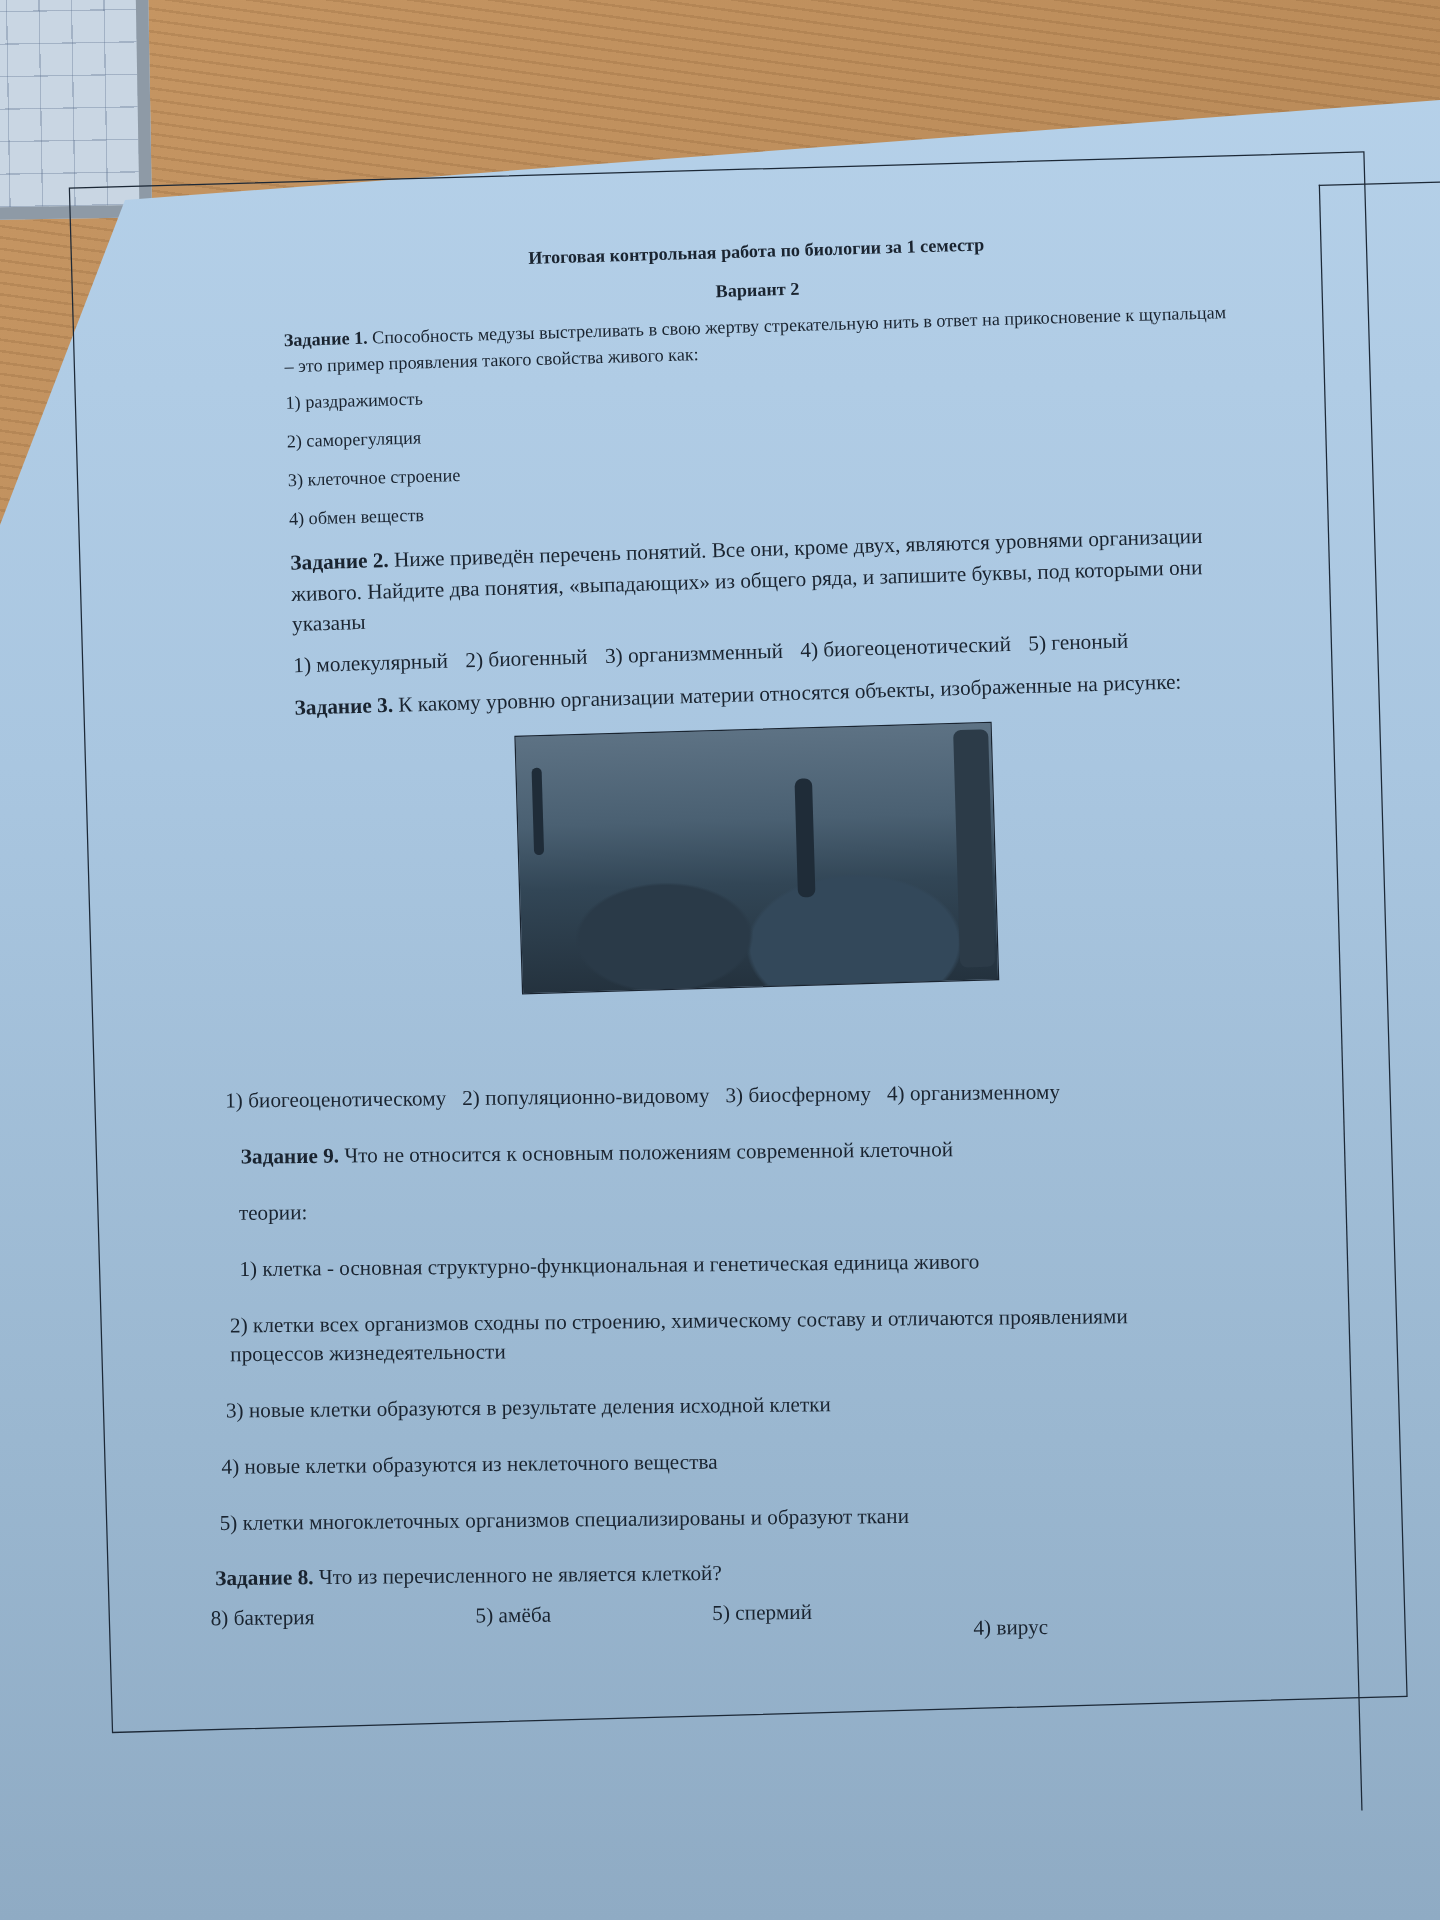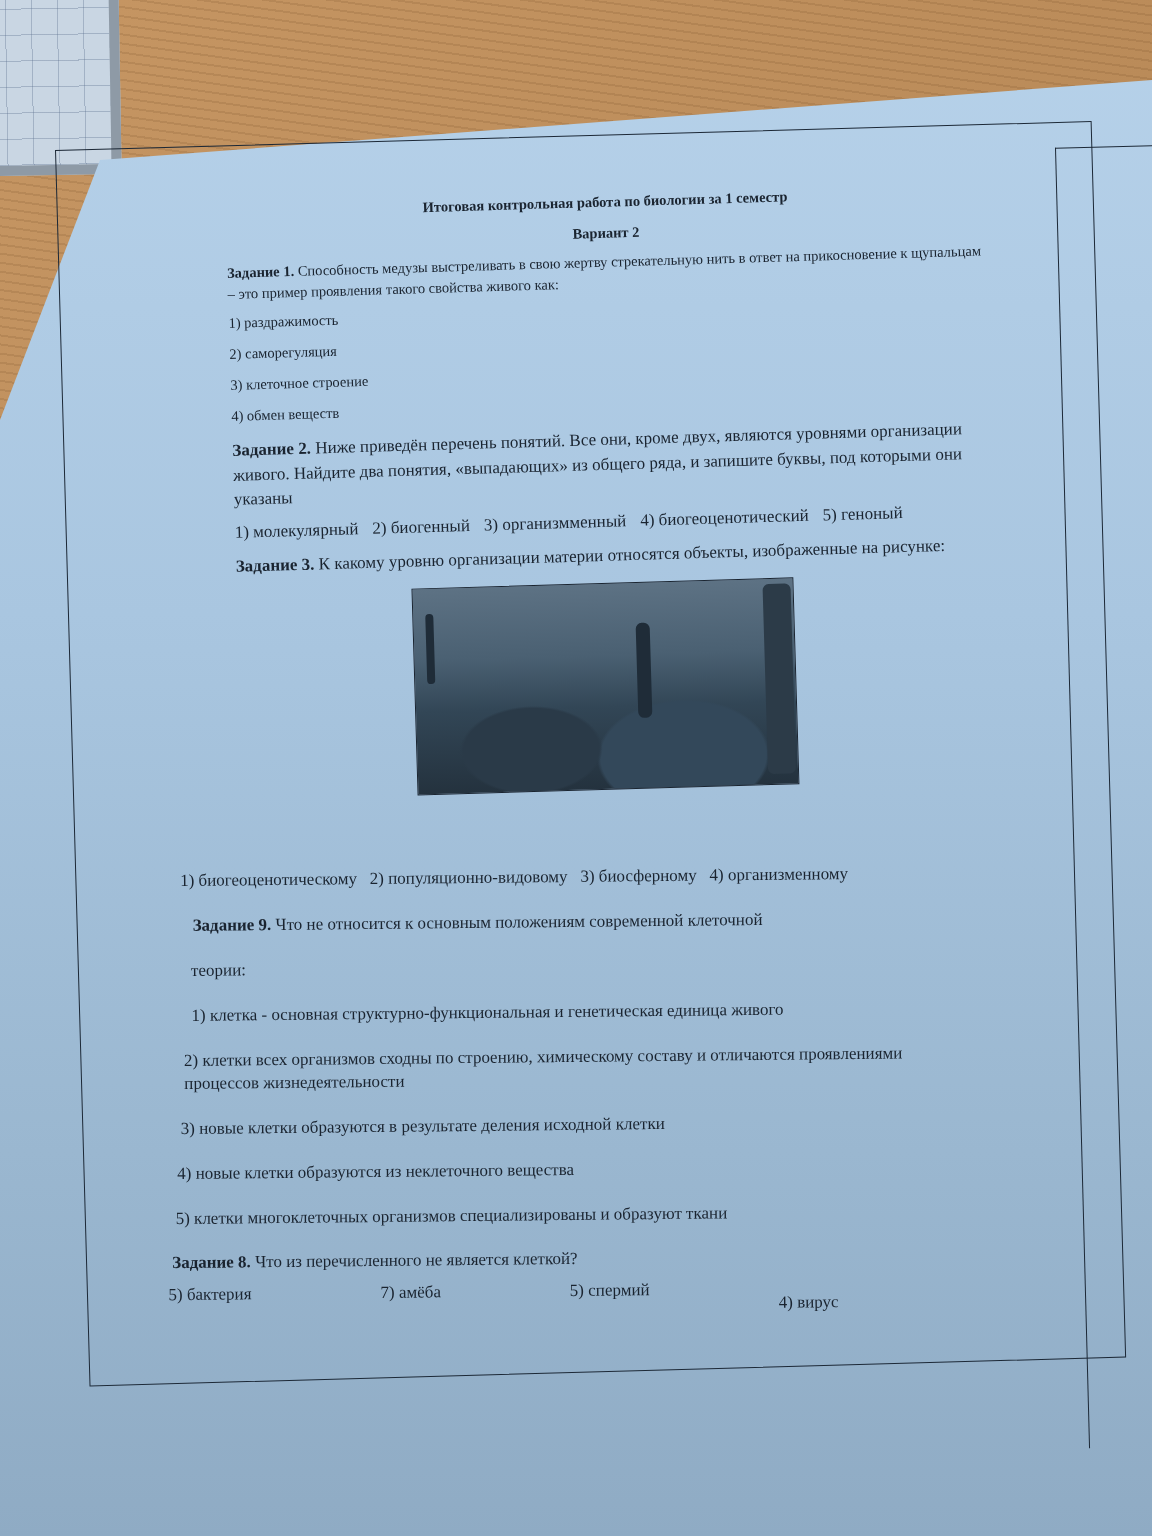--- a/index.html
+++ b/index.html
@@ -137,18 +137,18 @@
   <div class="line wrap" style="margin-left:2px;width:760px;">2) клетки всех организмов сходны по строению, химическому составу и отличаются проявлениями процессов жизнедеятельности</div>
   <div class="line" style="margin-left:-2px;">3) новые клетки образуются в результате деления исходной клетки</div>
   <div class="line" style="margin-left:-6px;">4) новые клетки образуются из неклеточного вещества</div>
   <div class="line" style="margin-left:-8px;">5) клетки многоклеточных организмов специализированы и образуют ткани</div>
 
   <div class="line" style="margin-left:-12px;margin-bottom:10px;">
     <b>Задание 8.</b>
     <span>Что из перечисленного не является клеткой?</span>
   </div>
   <div class="q5opts" style="margin-left:-16px;">
-    <span>5) бактерия</span>
-    <span>7) амёба</span>
+    <span>8) бактерия</span>
+    <span>5) амёба</span>
     <span>5) спермий</span>
     <span style="margin-top:14px;">4) вирус</span>
   </div>
 </div>
 
 </body></html>

